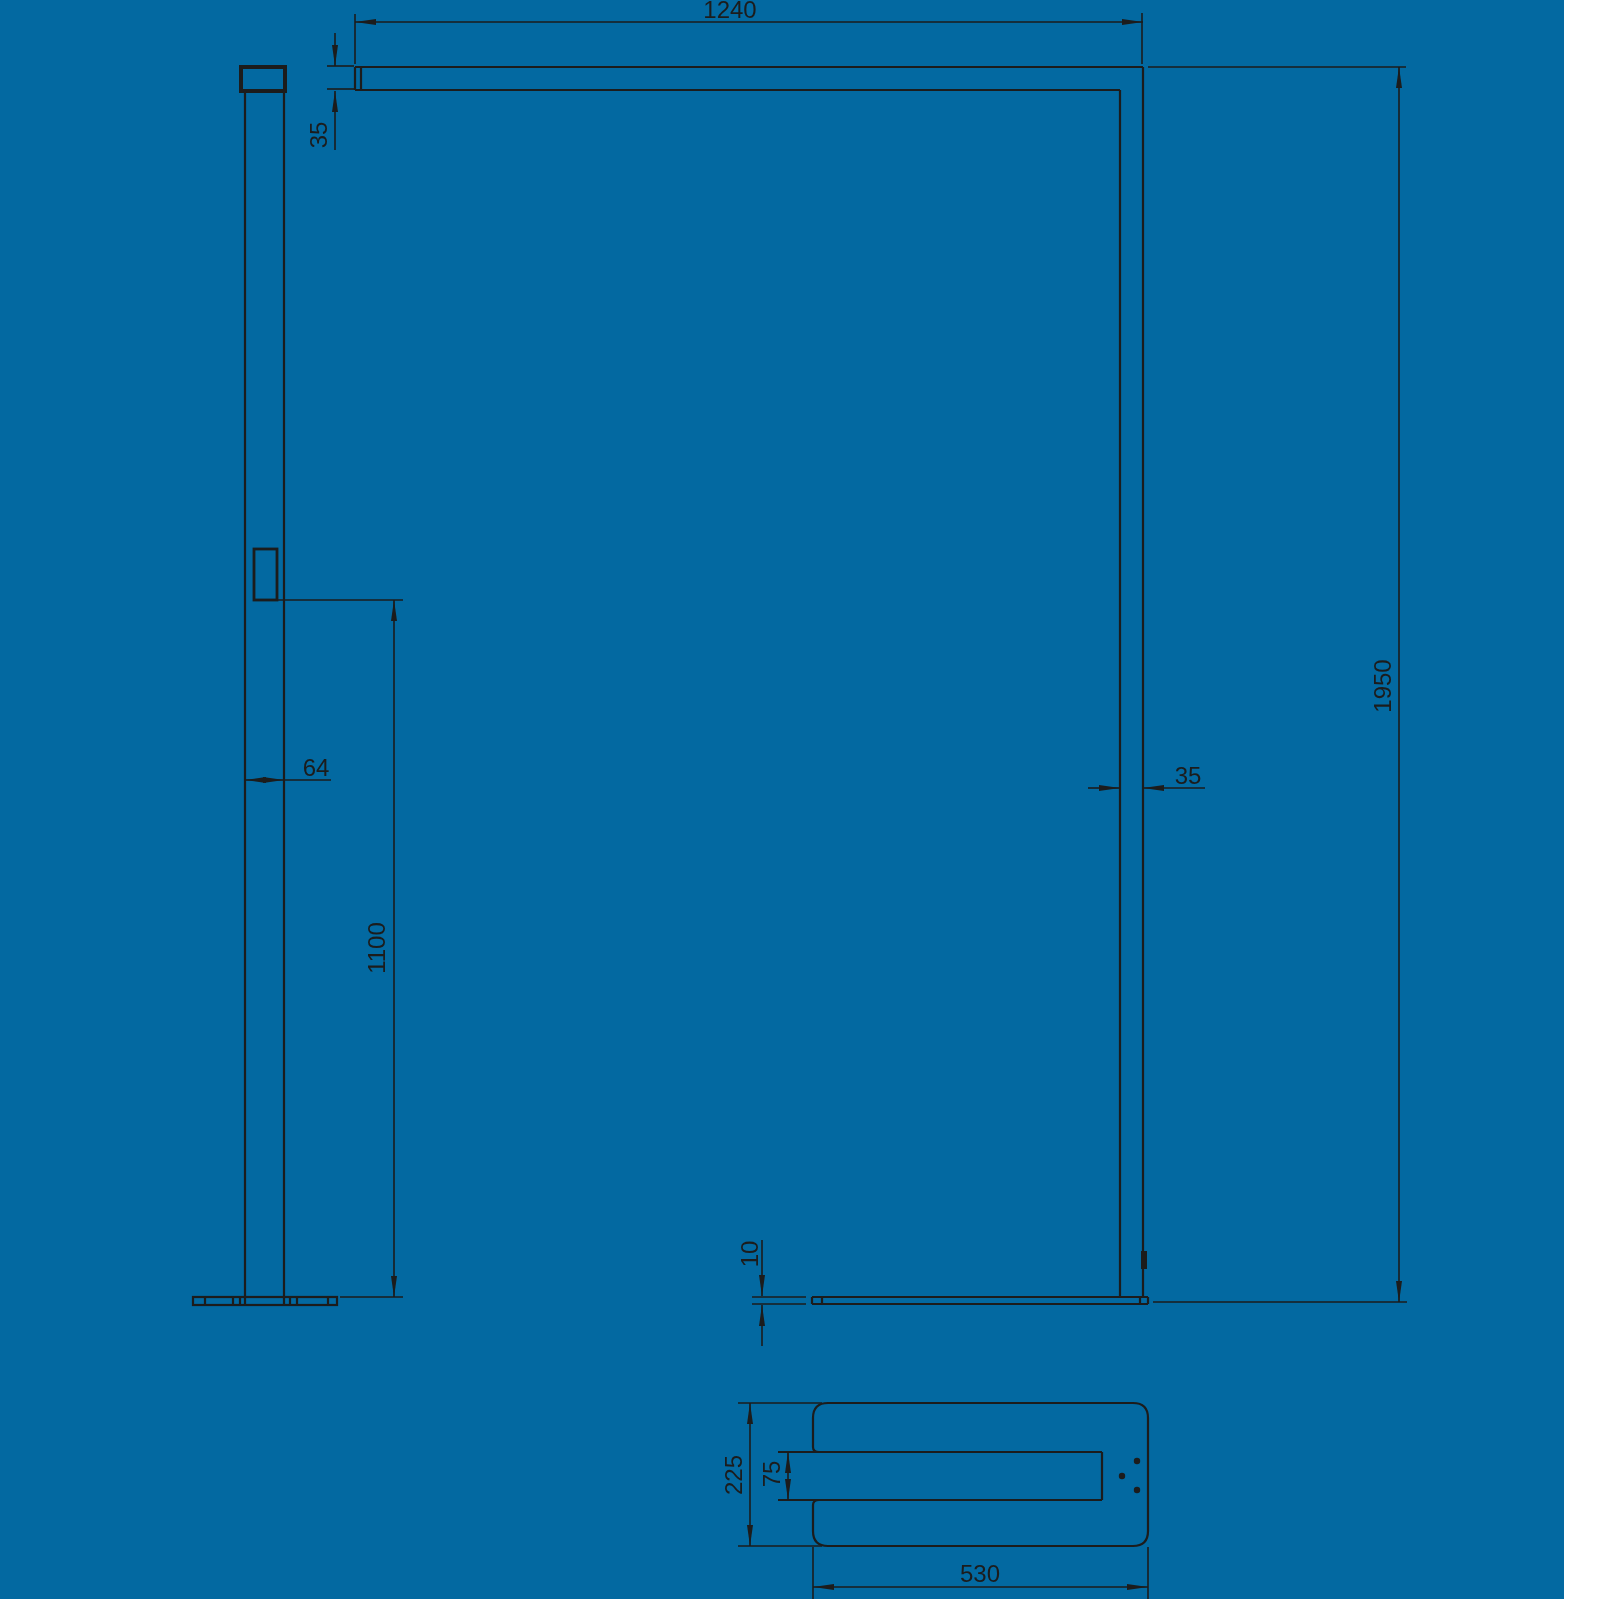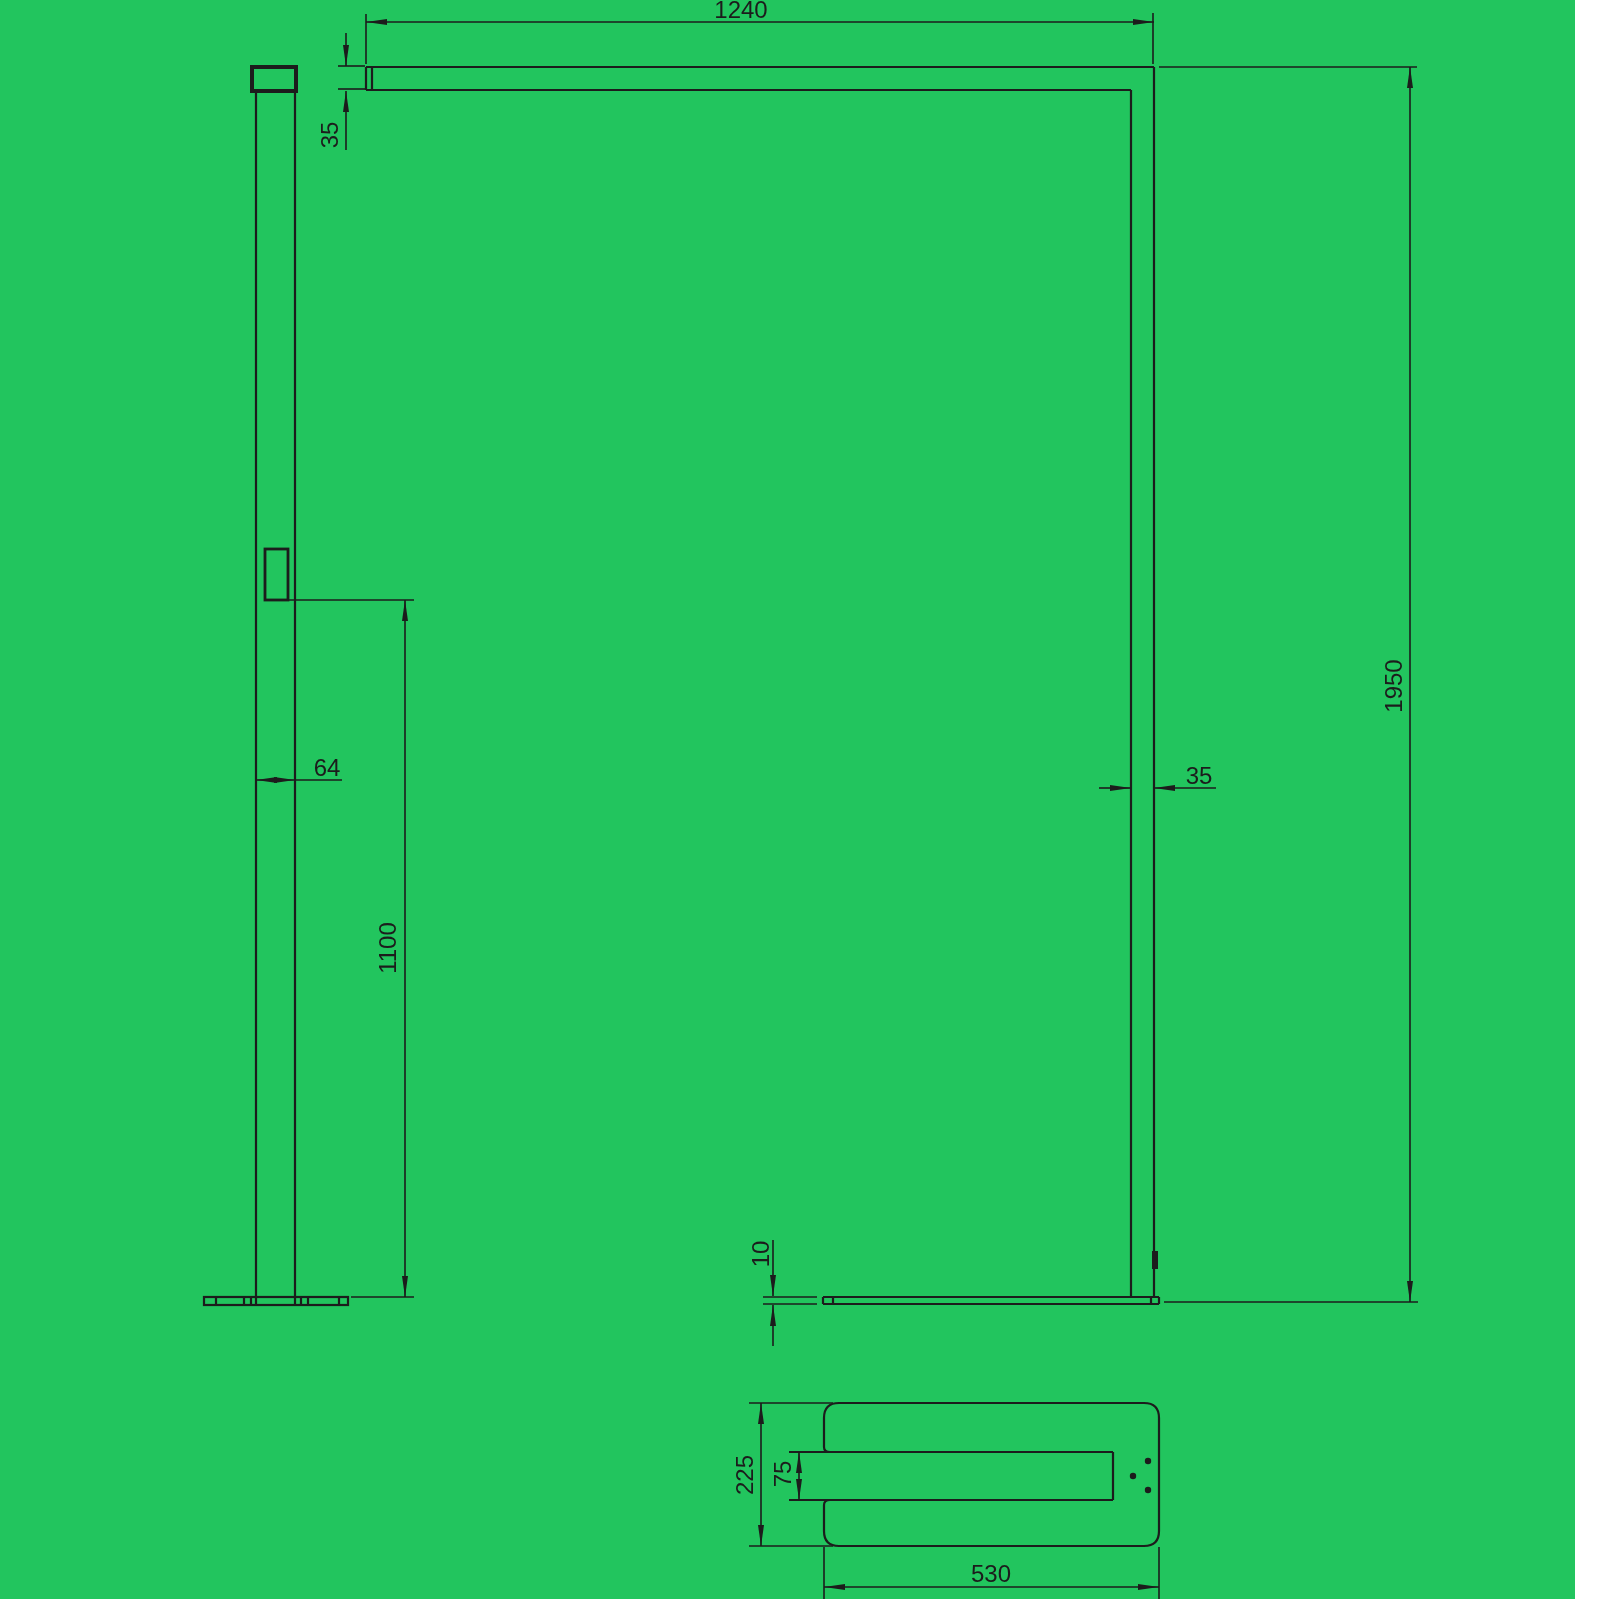--- a/index.html
+++ b/index.html
@@ -1,16 +1,16 @@
 <!DOCTYPE html>
 <html><head>
 <meta charset="utf-8">
 <style>
   html,body{margin:0;padding:0;background:#ffffff;}
-  .stage{width:1564px;height:1599px;background:#22c55e;position:relative;overflow:hidden;padding-left:11px;}
+  .stage{width:1564px;height:1599px;background:#0369a1;position:relative;overflow:hidden;}
   svg{display:block;}
   .outline{stroke:#1c1c1c;stroke-width:2.2;fill:none;}
   .bold{stroke:#1c1c1c;stroke-width:4;fill:none;}
   .semi{stroke:#1c1c1c;stroke-width:2.8;fill:none;}
   .dim{stroke:#1c1c1c;stroke-width:1.6;fill:none;}
   .solid{fill:#1c1c1c;stroke:none;}
   text{font-family:"Liberation Sans", sans-serif;font-size:24px;fill:#1c1c1c;}
 </style>
 </head>
 <body>

